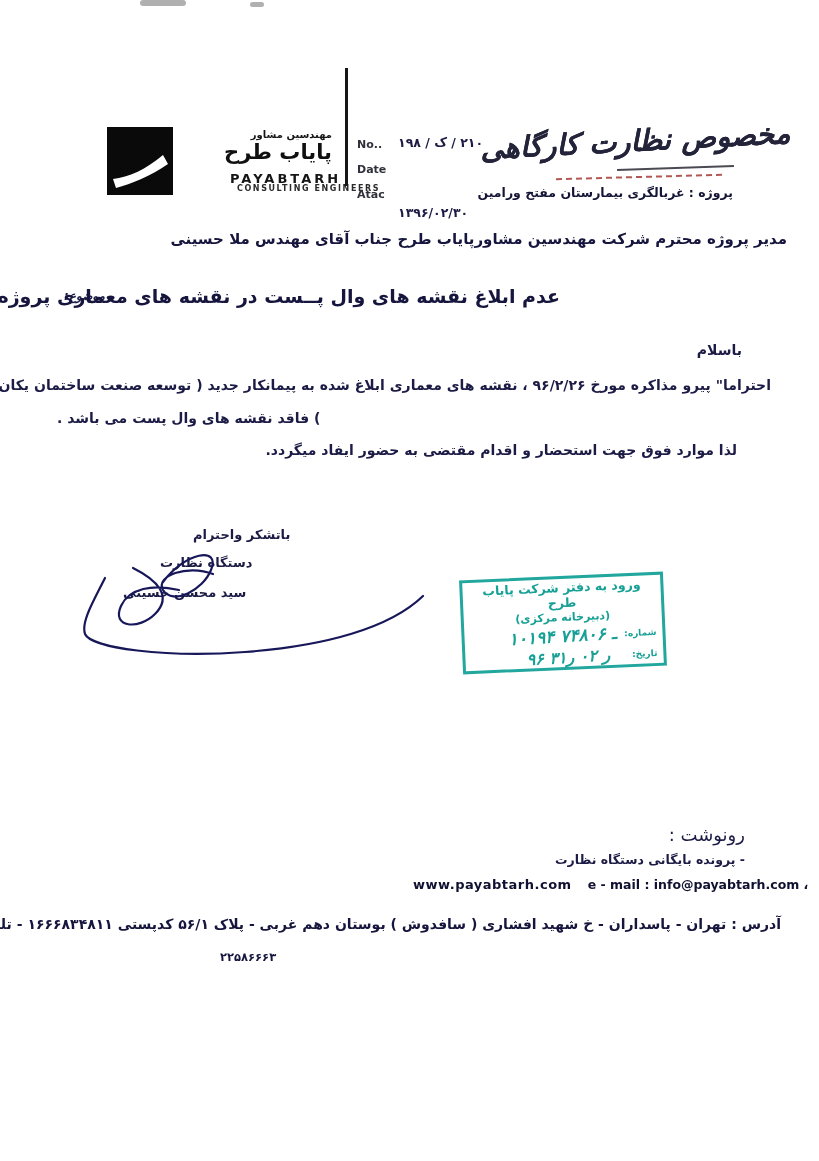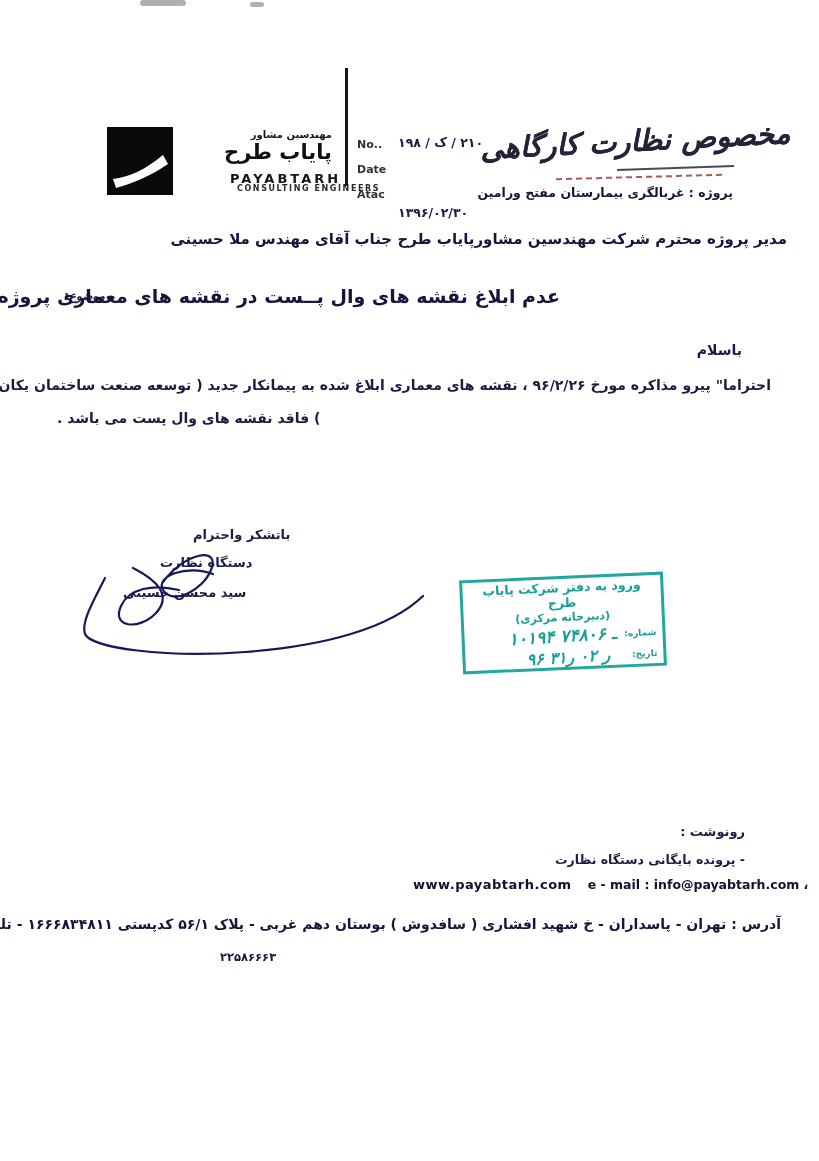--- a/index.html
+++ b/index.html
@@ -56,21 +56,21 @@
     border:3px solid #21a79e;transform:rotate(-2.5deg);
     color:#17a096;display:flex;flex-direction:column;justify-content:center;
     padding:2px 6px;box-sizing:border-box;background:rgba(255,255,255,.0);
   }
   .stamp-line1{font-size:12.5px;font-weight:700;text-align:center;}
   .stamp-line2{font-size:11px;font-weight:700;text-align:center;margin-top:1px;}
   .stamp-row{display:flex;direction:rtl;align-items:center;gap:8px;margin-top:2px;}
   .stamp-label{font-size:9px;font-weight:700;}
   .stamp-hand{font-size:17px;font-weight:700;font-style:italic;letter-spacing:1px;transform:rotate(-1deg);}
 
-  .cc-label{right:74px;top:824px;font-size:13px;font-weight:700;}
+  .cc-label{right:74px;top:824px;font-size:18px;font-weight:400;}
   .cc-item{right:74px;top:852px;font-size:12.5px;font-weight:700;}
 
   .web-row{left:413px;top:877px;display:flex;gap:16px;align-items:baseline;color:#101030;}
   .website{font-size:13px;font-weight:700;letter-spacing:.5px;}
   .email{font-size:12.5px;font-weight:700;}
 
   .addr-1{right:38px;top:916px;font-size:14px;font-weight:700;color:#15153d;}
   .addr-2{left:220px;top:950px;font-size:11.5px;font-weight:700;color:#15153d;}
 </style>
 </head>
@@ -103,20 +103,21 @@
   <div class="abs line-solid"></div>
   <div class="abs line-dashed"></div>
   <div class="abs addressee rtl nowrap">مدیر پروژه محترم شرکت مهندسین مشاورپایاب طرح  جناب آقای مهندس ملا حسینی</div>
 
   <div class="abs project-line rtl nowrap">پروژه : غربالگری بیمارستان مفتح ورامین</div>
   <div class="abs subject-label rtl">موضوع:</div>
   <div class="abs subject-text rtl nowrap">عدم ابلاغ نقشه های وال پــست در نقشه های معماری پروژه غربالگری</div>
   <div class="abs salutation rtl">باسلام</div>
   <div class="abs body-l1 rtl nowrap">احتراما" پیرو مذاکره مورخ ۹۶/۲/۲۶ ، نقشه های معماری ابلاغ شده به پیمانکار جدید ( توسعه صنعت ساختمان یکان</div>
   <div class="abs body-l2 rtl nowrap">) فاقد نقشه های وال پست می باشد .</div>
+  <div class="abs body-l3 rtl nowrap">لذا موارد فوق جهت استحضار و اقدام مقتضی به حضور ایفاد میگردد.</div>
 
   <div class="abs sig-thanks rtl nowrap">باتشکر واحترام</div>
   <div class="abs sig-org rtl nowrap">دستگاه نظارت</div>
   <div class="abs sig-name rtl nowrap">سید محسن حسینی</div>
   <svg class="abs sig-svg" width="400" height="115" viewBox="0 0 400 115">
     <g fill="none" stroke="#17175a" stroke-width="2.2" stroke-linecap="round">
       <path d="M118,42 C140,12 176,6 166,30 C158,50 128,66 118,50 C110,36 142,24 168,34"></path>
       <path d="M88,28 C112,40 128,56 110,74 C94,90 66,88 76,66 C84,48 108,44 134,50"></path>
       <path d="M60,38 C48,62 36,82 40,94 C46,108 120,118 200,112 C280,106 345,88 378,56"></path>
     </g>

